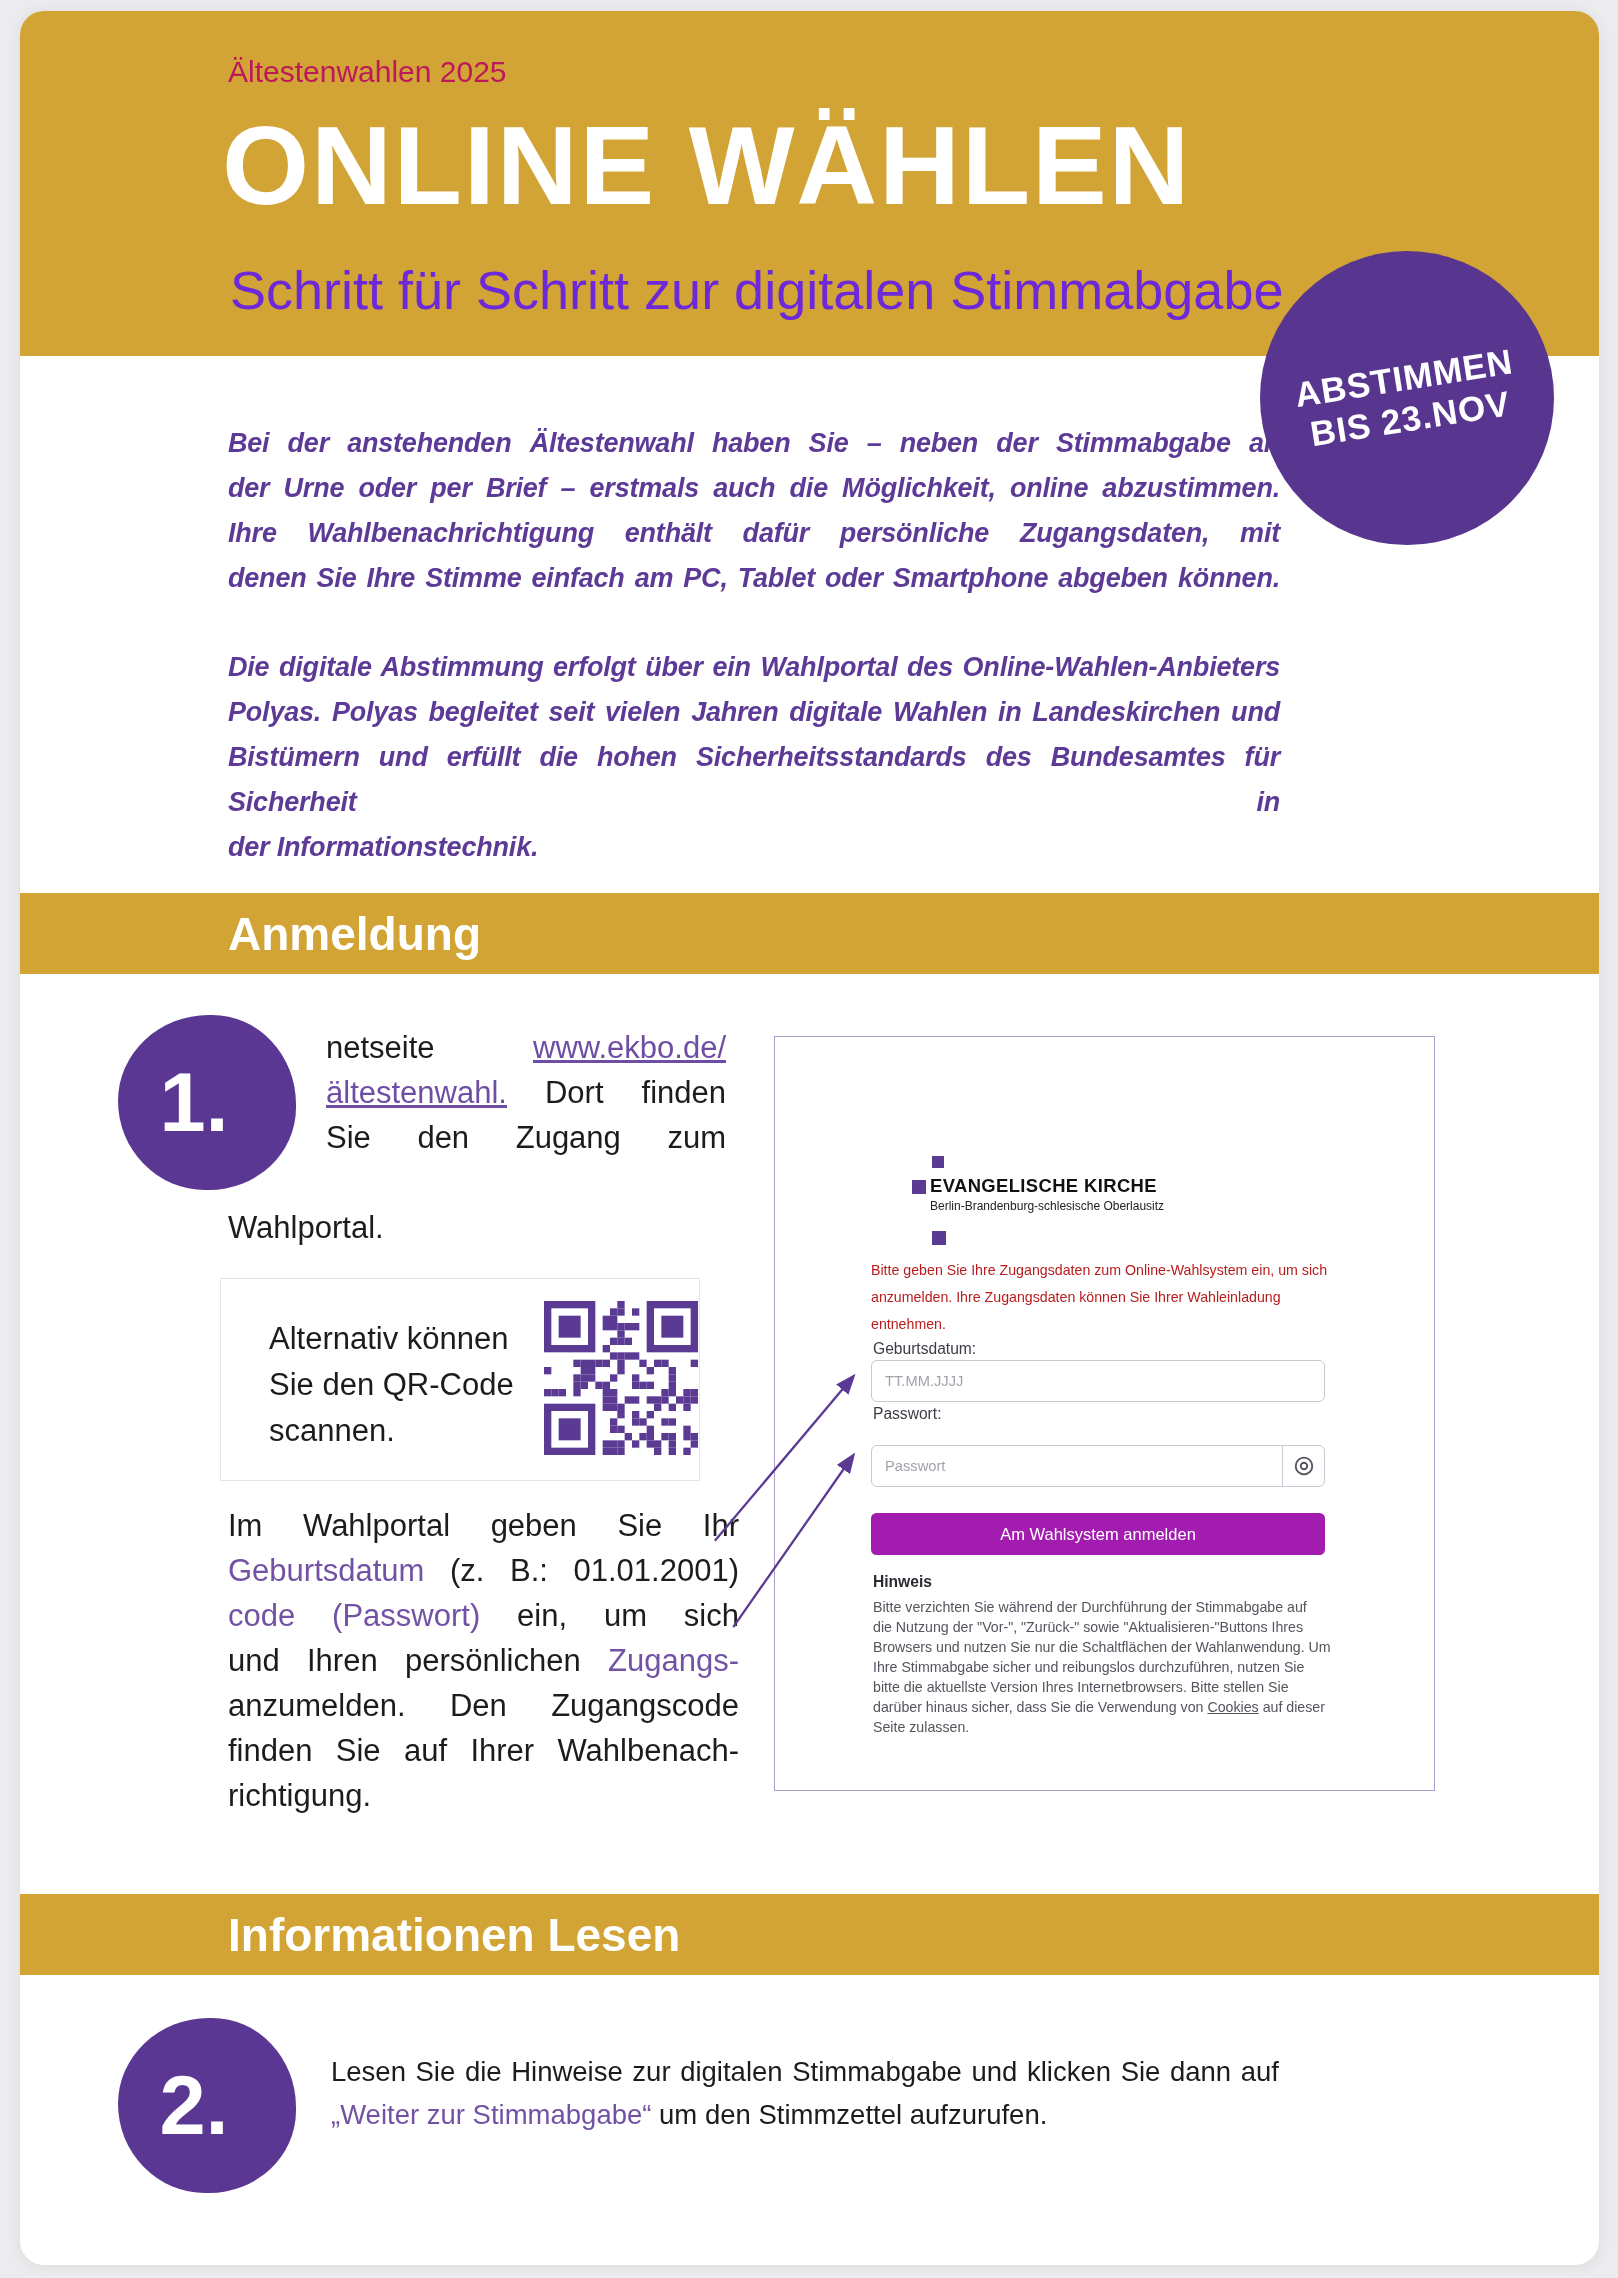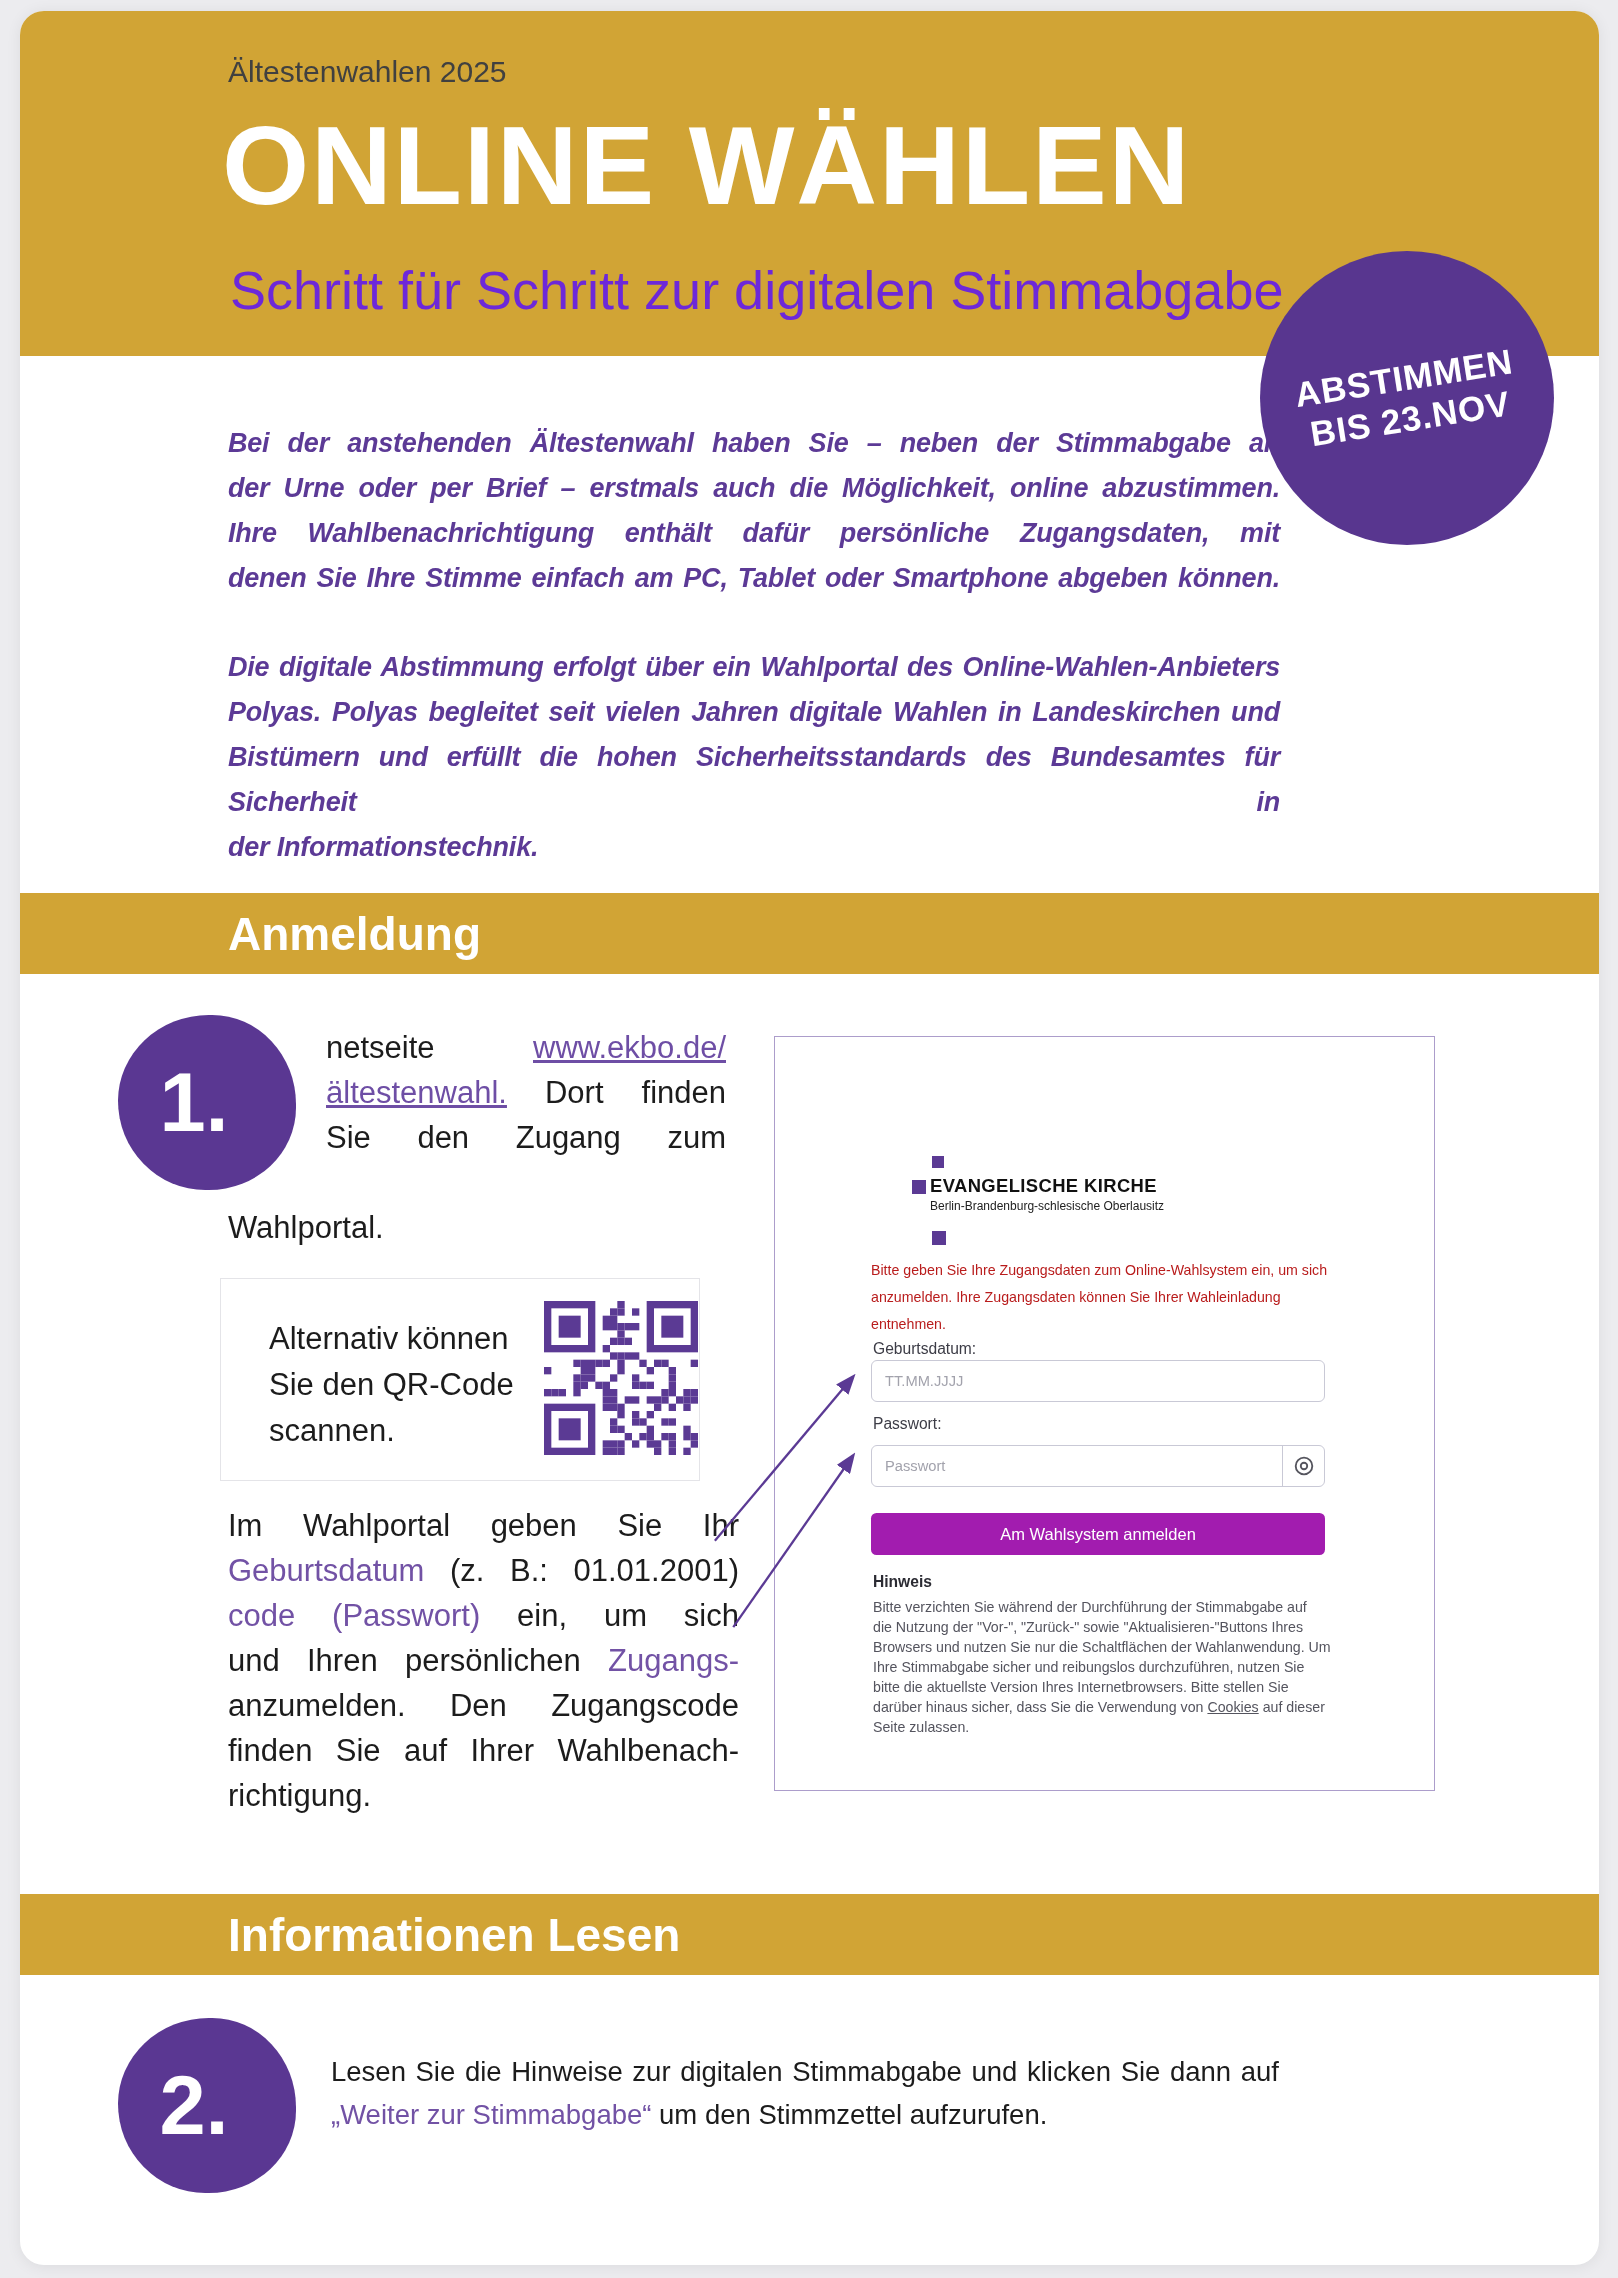--- a/index.html
+++ b/index.html
@@ -4,21 +4,21 @@
 <style>
   html,body{margin:0;padding:0;background:#ECECEF;}
   #stage{position:relative;width:1619px;height:2278px;background:#ECECEF;overflow:hidden;
          font-family:"Liberation Sans",sans-serif;color:#1C1C1C;}
   .abs{position:absolute;}
   
   .card{left:20px;top:11px;width:1579px;height:2254px;background:#fff;border-radius:24px;
         box-shadow:0 1.8px 14.7px rgba(0,0,0,.07);}
   
   .hero{left:20px;top:11px;width:1579px;height:345px;background:#D1A435;border-radius:24px 24px 0 0;}
-  .kicker{left:228px;top:55px;font-size:30px;color:#404040;}
+  .kicker{left:228px;top:55px;font-size:30px;color:#be185d;}
   .big-title{left:222px;top:110px;font-size:112px;font-weight:800;color:#fff;letter-spacing:1.8px;line-height:1;}
   .subtitle{left:230px;top:259px;font-size:54px;color:#6d28d9;}
   
   .badge{left:1260px;top:251px;width:294px;height:294px;background:#58368F;border-radius:50%;
          display:flex;align-items:center;justify-content:center;z-index:5;}
   .badge-text{transform:rotate(-9deg);text-align:center;color:#fff;font-weight:800;font-size:35px;line-height:1.18;letter-spacing:0.9px;}
   
   .ip{color:#5C3A96;font-style:italic;font-weight:700;font-size:27px;line-height:45px;letter-spacing:-0.2px;}
   .p1{left:228px;top:421px;width:1052px;}
   .p2{left:228px;top:645px;width:1052px;}
@@ -260,21 +260,21 @@
 
     <div class="f-intro">
       <div>Bitte geben Sie Ihre Zugangsdaten zum Online-Wahlsystem ein, um sich</div>
       <div>anzumelden. Ihre Zugangsdaten können Sie Ihrer Wahleinladung</div>
       <div>entnehmen.</div>
     </div>
 
     <div class="f-label" style="top:303px;">Geburtsdatum:</div>
     <input class="f-input" style="top: 323px;" placeholder="TT.MM.JJJJ">
 
-    <div class="f-label" style="top:378px;text-align:right;">Passwort:</div>
+    <div class="f-label" style="top:368px;text-align:right;">Passwort:</div>
     <div class="pw-wrap">
       <input class="f-input" type="password" placeholder="Passwort" style="">
       <div class="eye">
         <svg width="24" height="24" viewBox="0 0 26 26">
           <circle cx="13" cy="13" r="9" fill="none" stroke="#55555E" stroke-width="2"></circle>
           <circle cx="13" cy="13" r="3.5" fill="none" stroke="#55555E" stroke-width="2"></circle>
         </svg>
       </div>
     </div>
 

